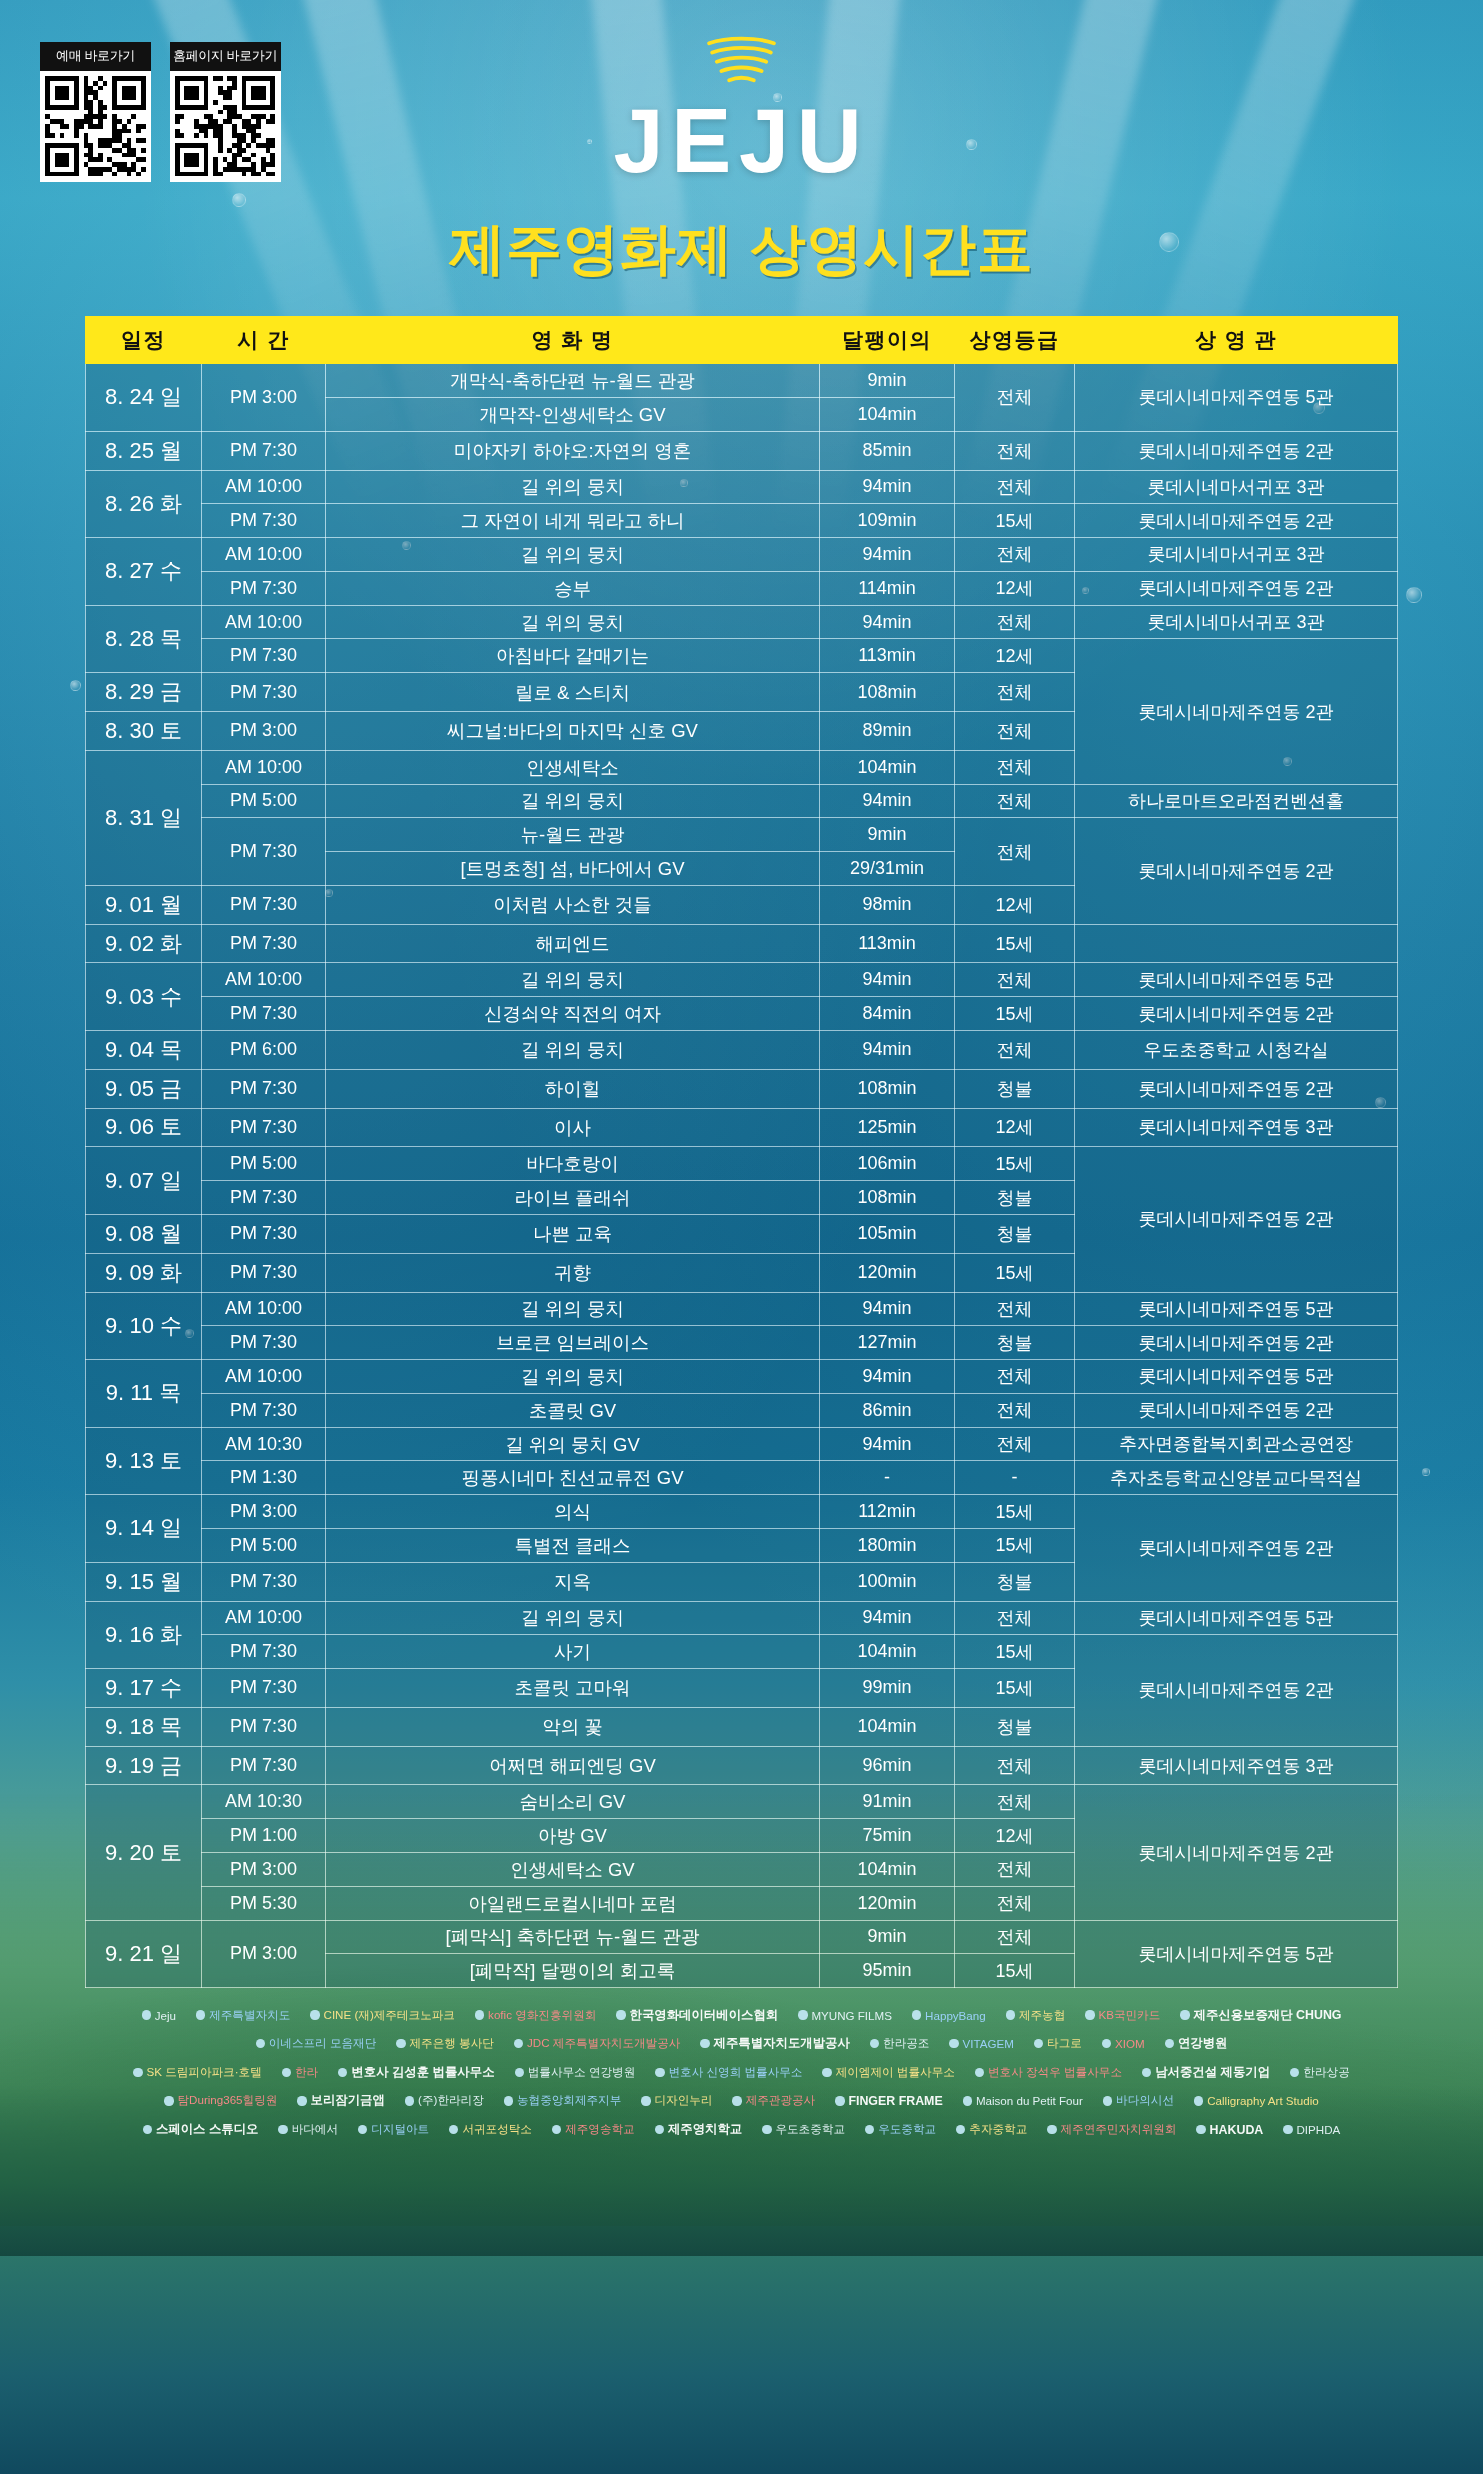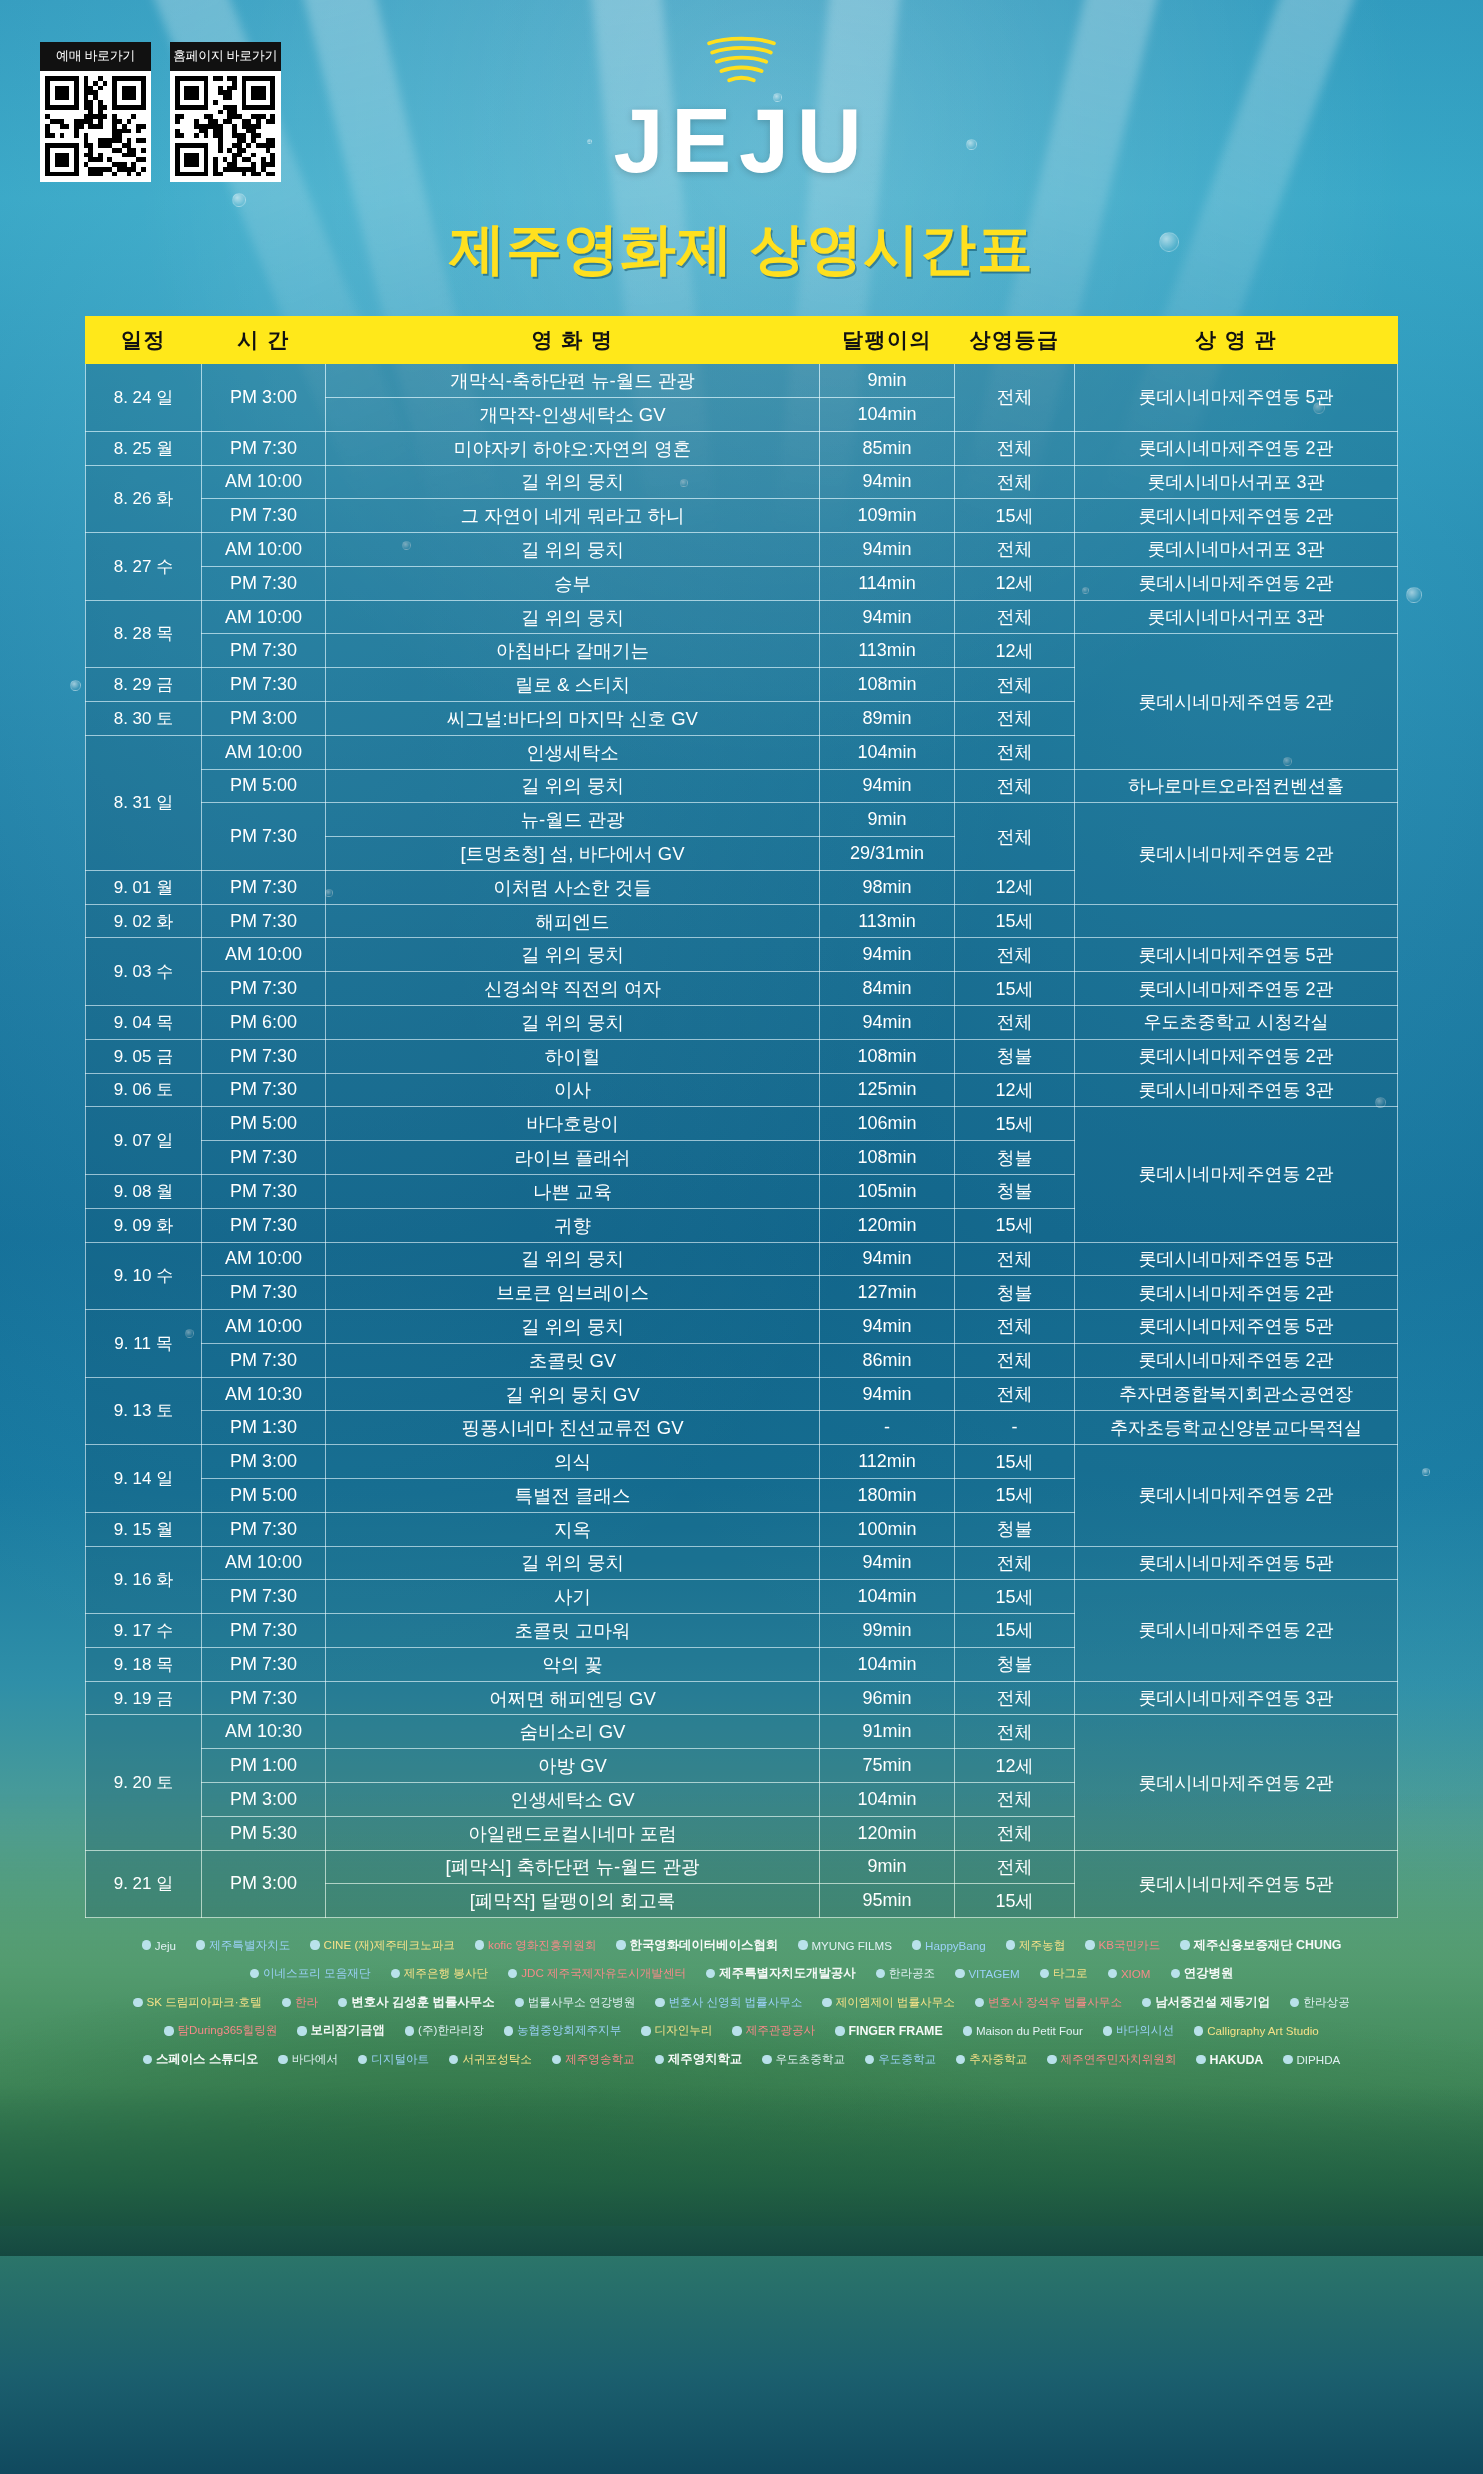--- a/index.html
+++ b/index.html
@@ -77,21 +77,21 @@
   th, td {
     border:0.8px solid rgba(255,255,255,0.55);
     color:#fff; font-size:18px; text-align:center; padding:3.9px 1.5px;
     background:rgba(10,70,95,0.26);
     white-space:nowrap; overflow:hidden;
   }
   thead th {
     background:#ffe81a; color:#111; font-weight:bold; font-size:21px;
     letter-spacing:1.5px; padding:9.3px 1.5px; border-color:#ffe81a;
   }
-  td.date { font-size:17px; }
+  td.date { font-size:22px; }
   td.title { font-size:18.5px; }
   .c0{width:116px}.c1{width:124px}.c2{width:494px}.c3{width:135px}.c4{width:120px}.c5{width:auto}
   
   .sponsors { position:relative; z-index:5; margin:18.5px auto 0; width:1344px; padding-bottom:15.5px; }
   .sp-row { display:flex; justify-content:center; align-items:center; flex-wrap:nowrap; gap:20px; margin-bottom:11.6px; }
   .sp { color:#eaf6fb; font-size:11.6px; white-space:nowrap; opacity:0.95; display:flex; align-items:center; gap:3.9px; }
   .sp .dot { width:9.3px; height:9.3px; border-radius:50%; background:#bfe6f2; display:inline-block; }
   .sp.red { color:#ff8a8a; }
   .sp.blue { color:#9fd4ff; }
   .sp.y { color:#ffe58a; }
@@ -1445,21 +1445,21 @@
       <div class="sp blue">
         <span class="dot"></span>
         <span>이네스프리 모음재단</span>
       </div>
       <div class="sp y">
         <span class="dot"></span>
         <span>제주은행 봉사단</span>
       </div>
       <div class="sp red">
         <span class="dot"></span>
-        <span>JDC 제주국제자유도시개발센터</span>
+        <span>JDC 제주특별자치도개발공사</span>
       </div>
       <div class="sp strong">
         <span class="dot"></span>
         <span>제주특별자치도개발공사</span>
       </div>
       <div class="sp ">
         <span class="dot"></span>
         <span>한라공조</span>
       </div>
       <div class="sp blue">

